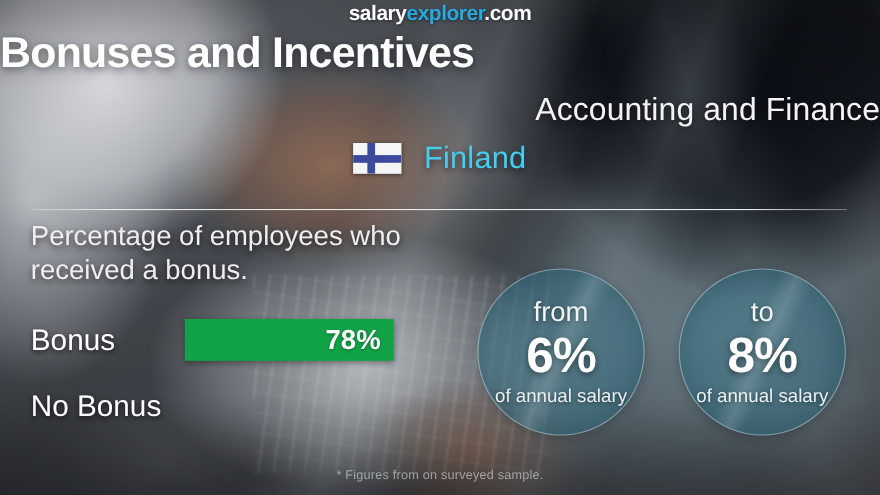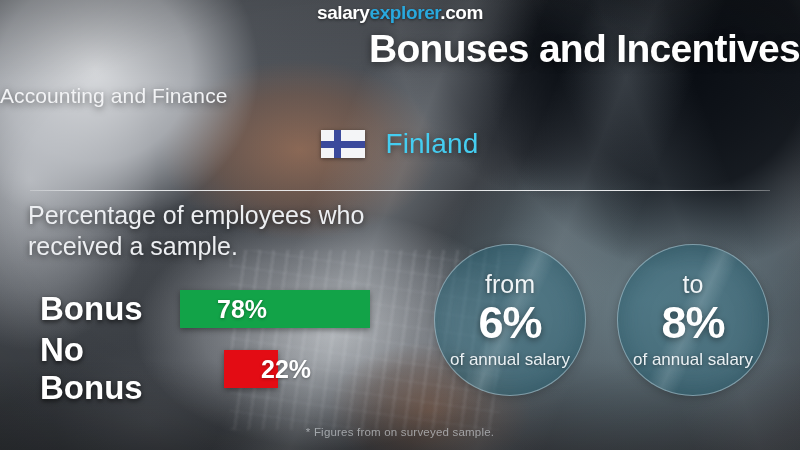--- a/index.html
+++ b/index.html
@@ -74,29 +74,29 @@
     text-align:center;
     font-size:19px; font-weight:bold; letter-spacing:-0.4px;
     color:#ffffff;
     text-shadow:0 1px 3px rgba(0,0,0,.55);
   }
   .brand .accent { color:#29a8dd; }
 
   
   .title {
     position:absolute; top:27px; left:0; width:100%;
-    text-align:right;
+    text-align:left;
     font-size:39px; font-weight:bold; letter-spacing:-0.7px;
     color:#ffffff;
     text-shadow:0 2px 8px rgba(0,0,0,.5);
   }
   .subtitle {
     position:absolute; top:84px; left:0; width:100%;
-    text-align:left;
-    font-size:21px; font-weight:normal; letter-spacing:.1px;
+    text-align:right;
+    font-size:29px; font-weight:normal; letter-spacing:.1px;
     color:#f2f3f5;
     text-shadow:0 2px 7px rgba(0,0,0,.55);
   }
 
   
   .country {
     position:absolute; top:128px; left:0; width:100%;
     display:flex; align-items:center; justify-content:center; gap:20px;
   }
   .flag {
@@ -122,34 +122,32 @@
 
   
   .pct-caption {
     position:absolute; left:28px; top:200px; width:400px;
     font-size:25px; line-height:1.24; color:#eceef1;
     text-shadow:0 2px 6px rgba(0,0,0,.6);
   }
 
   .bar-row { position:absolute; left:28px; height:38px; display:flex; align-items:center; }
   .bar-row.r1 { top:290px; }
-  .bar-row.r2 { top:350px;gap:44px; }
+  .bar-row.r2 { top:350px; }
 
   .bar-label {
     width:140px; flex:none;
-    font-size:33px; font-weight:bold; color:#ffffff;
+    font-size:27px; font-weight:normal; color:#ffffff;
     text-shadow:0 2px 5px rgba(0,0,0,.7);
-    margin-left:12px;
   }
   .bar {
     height:38px;
-    display:flex; align-items:center; 
+    display:flex; align-items:center; justify-content:flex-end;
     padding-right:12px;
     box-shadow:0 2px 6px rgba(0,0,0,.4);
-    padding-left:37px;
   }
   .bar .val {
     font-size:25px; font-weight:bold; color:#ffffff;
     text-shadow:0 1px 3px rgba(0,0,0,.35);
   }
 
   
   .rate-heading {
     position:absolute; left:420px; top:208px; width:360px;
     text-align:center;
@@ -217,34 +215,31 @@
     <div class="country">
       <span class="flag">
         <span class="cross-h"></span>
         <span class="cross-v"></span>
       </span>
       <span class="country-name">Finland</span>
     </div>
 
     <div class="divider"></div>
 
-    <div class="pct-caption">Percentage of employees who received a sample.</div>
+    <div class="pct-caption">Percentage of employees who received a bonus.</div>
 
     <div class="bar-row r1">
       <span class="bar-label">Bonus</span>
       <span class="bar" style="width:190px;background:#12a348;">
         <span class="val">78%</span>
       </span>
     </div>
 
     <div class="bar-row r2">
       <span class="bar-label">No Bonus</span>
-      <span class="bar" style="width: 54px; background: rgb(227, 12, 20);">
-        <span class="val">22%</span>
-      </span>
     </div>
 
 
     <div class="circle c1">
       <span class="pre">from</span>
       <span class="big">6%</span>
       <span class="post">of annual salary</span>
     </div>
 
     <div class="circle c2">

